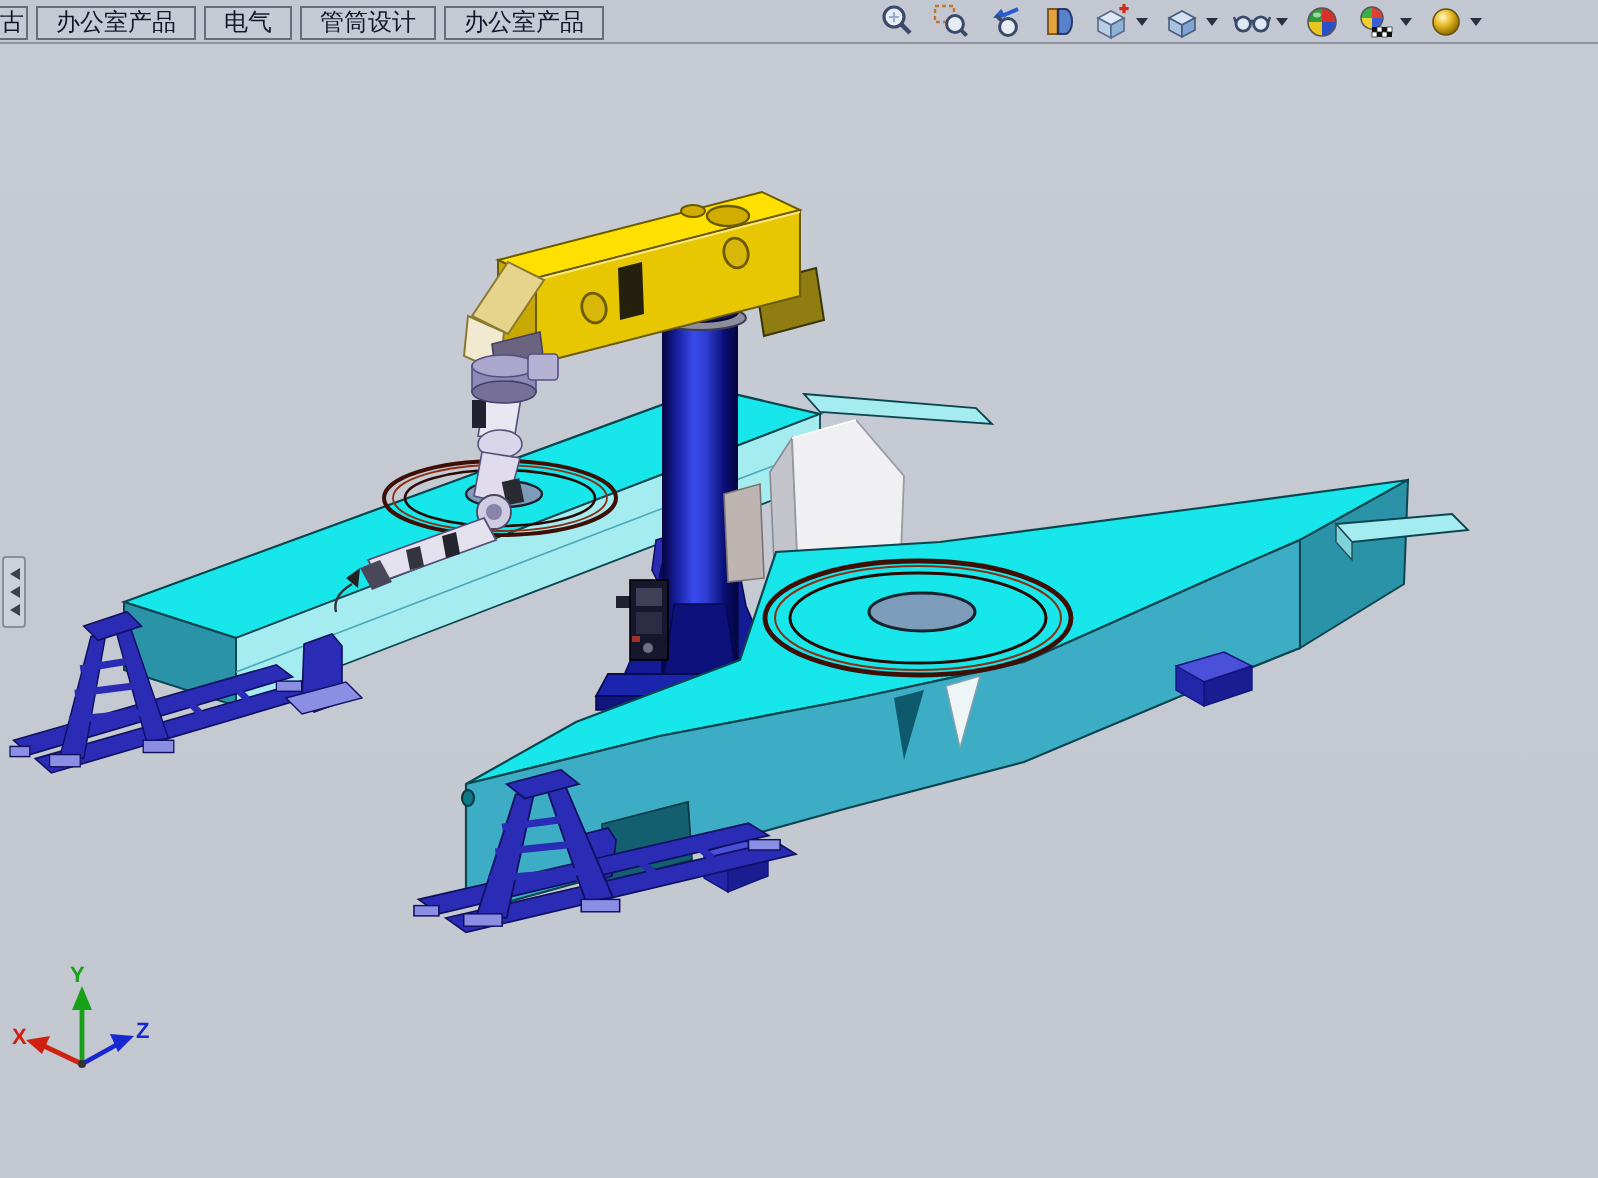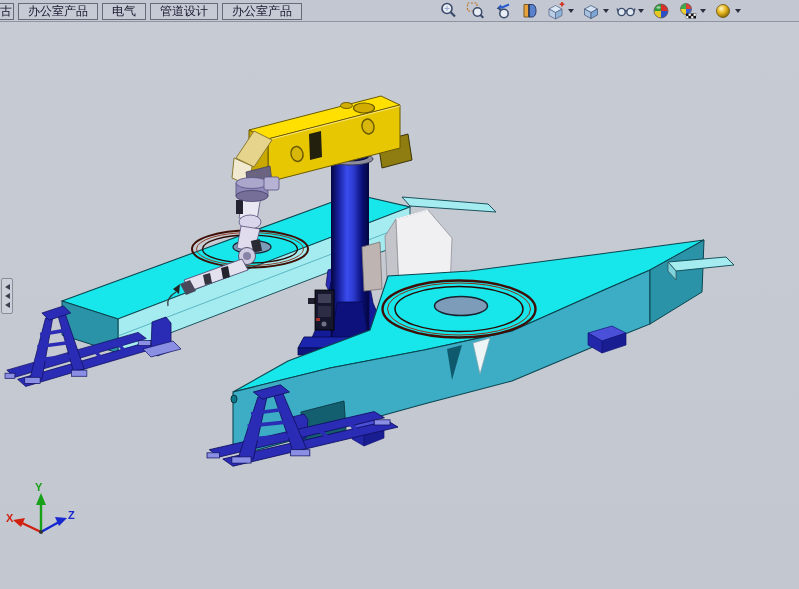--- a/index.html
+++ b/index.html
@@ -55,21 +55,21 @@
     <div class="tab partial">
         <span>古</span>
       </div>
     <div class="tab">
         <span>办公室产品</span>
       </div>
     <div class="tab">
         <span>电气</span>
       </div>
     <div class="tab">
-        <span>管道设计</span>
+        <span>管筒设计</span>
       </div>
     <div class="tab">
         <span>办公室产品</span>
       </div>
 
     <div class="hud">
       <div class="hicon">
         <svg width="19" height="19" viewBox="0 0 19 19">
           <circle cx="8" cy="7.5" r="5" fill="#e8edf4" stroke="#3a4a6a" stroke-width="1.6"></circle>
           <path d="M5.5,7.5 h5 M8,5 v5" stroke="#9aaccc" stroke-width="1"></path>

